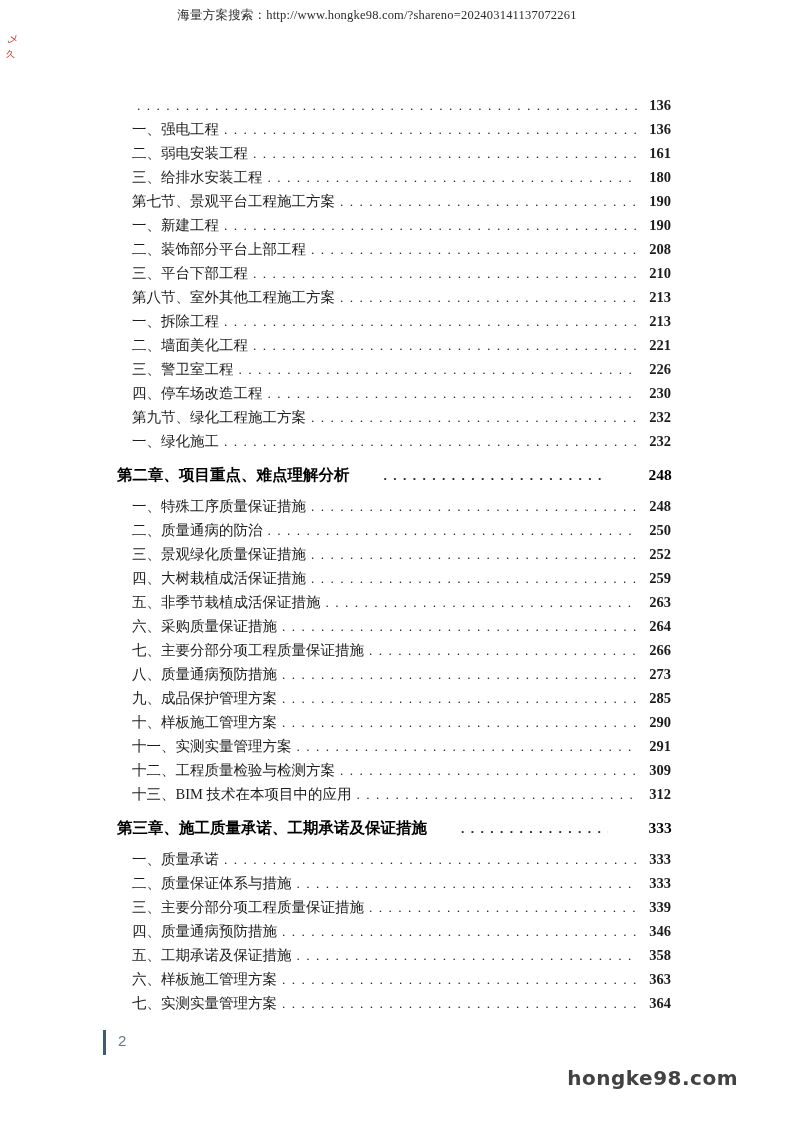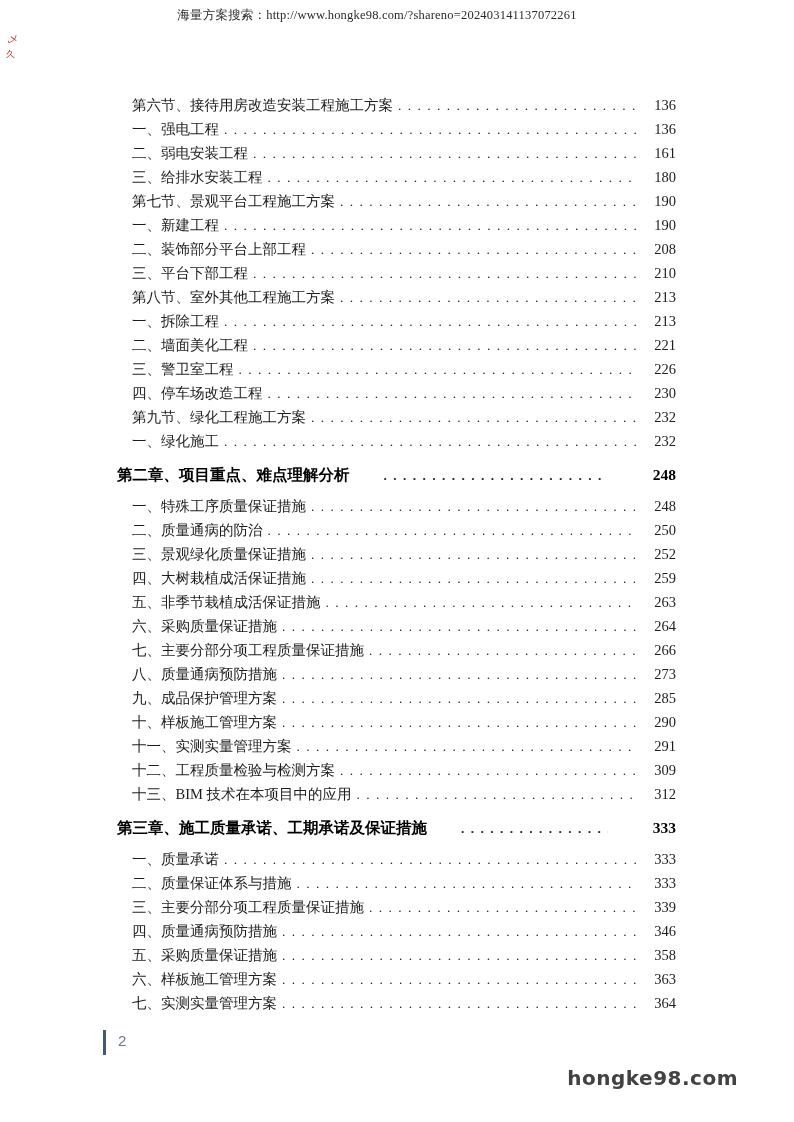--- a/index.html
+++ b/index.html
@@ -40,21 +40,21 @@
   }
   .toc-label { flex:0 0 auto; }
   .leader {
     flex:1 1 auto;
     overflow:hidden; white-space:nowrap;
     margin:0 7px 0 5px;
     color:#262626;
     letter-spacing:1.5px;
     font-size:13.5px;
   }
-  .toc-page { flex:0 0 auto; min-width:32px; text-align:right; }
+  .toc-page { flex:0 0 auto; min-width:32px; text-align:center;font-weight:bold; }
 
   .page-footer { position:absolute; left:103px; top:1029px; height:28px; }
   .footer-bar {
     position:absolute; left:0; top:1px; width:3px; height:25px;
     background:#3f5a72;
   }
   .footer-page-num {
     position:absolute; left:15px; top:3px;
     font-family:"Liberation Sans","DejaVu Sans",sans-serif;
     font-size:15px; color:#64798c;
@@ -82,21 +82,20 @@
 
   <div class="doc-header">海量方案搜索：http://www.hongke98.com/?shareno=202403141137072261</div>
 
   <div class="red-marks">
     <span class="red-mark-a">乄</span>
     <span class="red-mark-b">久</span>
   </div>
 
   <div class="toc" id="toc">
       <div class="toc-row section">
-      <span class="toc-label">第六节、接待用房改造安装工程施工方案</span>
       <span class="leader">. . . . . . . . . . . . . . . . . . . . . . . . . . . . . . . . . . . . . . . . . . . . . . . . . . . . . . . . . . . . . . . . . . . . . . . . . . . . . . . . . . . . . . . . . . . . . . . . . . . . . . . . . . . . . . . . . . . . . . . . . . . . . . . . . . . . . . . . . . . . . . . . . . . . . . . . . . . . . . . . </span>
       <span class="toc-page">136</span>
     </div>
       <div class="toc-row item">
       <span class="toc-label">一、强电工程</span>
       <span class="leader">. . . . . . . . . . . . . . . . . . . . . . . . . . . . . . . . . . . . . . . . . . . . . . . . . . . . . . . . . . . . . . . . . . . . . . . . . . . . . . . . . . . . . . . . . . . . . . . . . . . . . . . . . . . . . . . . . . . . . . . . . . . . . . . . . . . . . . . . . . . . . . . . . . . . . . . . . . . . . . . . </span>
       <span class="toc-page">136</span>
     </div>
       <div class="toc-row item">
       <span class="toc-label">二、弱电安装工程</span>
@@ -252,21 +251,21 @@
       <span class="toc-label">三、主要分部分项工程质量保证措施</span>
       <span class="leader">. . . . . . . . . . . . . . . . . . . . . . . . . . . . . . . . . . . . . . . . . . . . . . . . . . . . . . . . . . . . . . . . . . . . . . . . . . . . . . . . . . . . . . . . . . . . . . . . . . . . . . . . . . . . . . . . . . . . . . . . . . . . . . . . . . . . . . . . . . . . . . . . . . . . . . . . . . . . . . . . </span>
       <span class="toc-page">339</span>
     </div>
       <div class="toc-row item">
       <span class="toc-label">四、质量通病预防措施</span>
       <span class="leader">. . . . . . . . . . . . . . . . . . . . . . . . . . . . . . . . . . . . . . . . . . . . . . . . . . . . . . . . . . . . . . . . . . . . . . . . . . . . . . . . . . . . . . . . . . . . . . . . . . . . . . . . . . . . . . . . . . . . . . . . . . . . . . . . . . . . . . . . . . . . . . . . . . . . . . . . . . . . . . . . </span>
       <span class="toc-page">346</span>
     </div>
       <div class="toc-row item">
-      <span class="toc-label">五、采购质量保证措施</span>
+      <span class="toc-label">五、工期承诺及保证措施</span>
       <span class="leader">. . . . . . . . . . . . . . . . . . . . . . . . . . . . . . . . . . . . . . . . . . . . . . . . . . . . . . . . . . . . . . . . . . . . . . . . . . . . . . . . . . . . . . . . . . . . . . . . . . . . . . . . . . . . . . . . . . . . . . . . . . . . . . . . . . . . . . . . . . . . . . . . . . . . . . . . . . . . . . . . </span>
       <span class="toc-page">358</span>
     </div>
       <div class="toc-row item">
       <span class="toc-label">六、样板施工管理方案</span>
       <span class="leader">. . . . . . . . . . . . . . . . . . . . . . . . . . . . . . . . . . . . . . . . . . . . . . . . . . . . . . . . . . . . . . . . . . . . . . . . . . . . . . . . . . . . . . . . . . . . . . . . . . . . . . . . . . . . . . . . . . . . . . . . . . . . . . . . . . . . . . . . . . . . . . . . . . . . . . . . . . . . . . . . </span>
       <span class="toc-page">363</span>
     </div>
       <div class="toc-row item">
       <span class="toc-label">七、实测实量管理方案</span>

